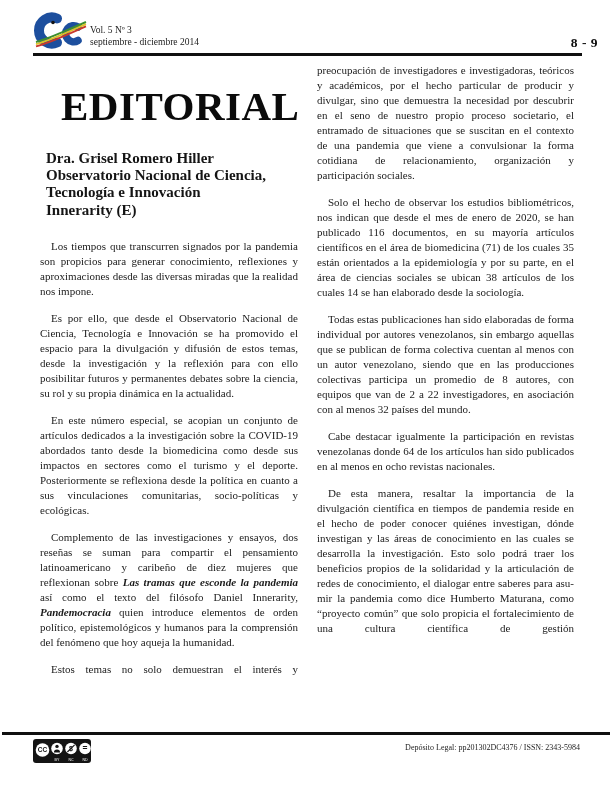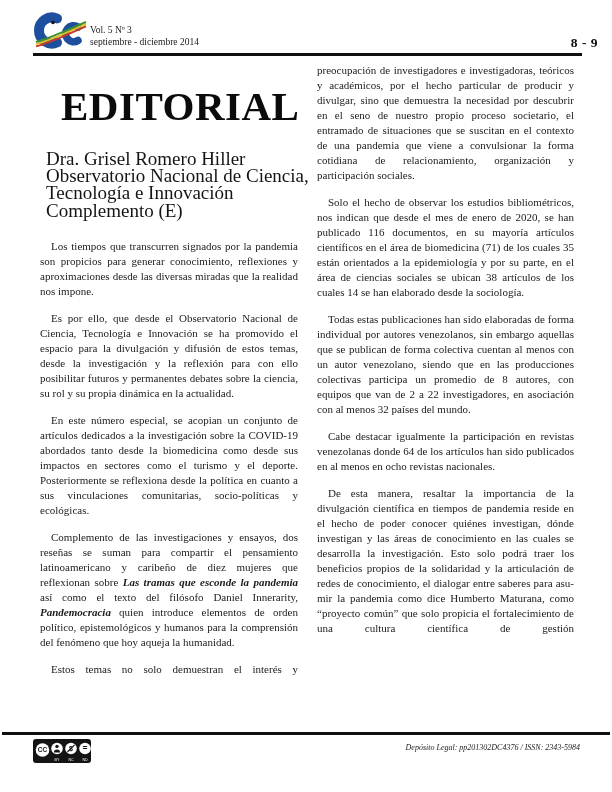--- a/index.html
+++ b/index.html
@@ -27,21 +27,21 @@
     background:#101010;
   }
   
   .article-title{
     position:absolute;left:53px;top:74px;
     font-size:41px;font-weight:bold;letter-spacing:.5px;color:#0b0b0b;
     white-space:nowrap;
   }
   .author-block{
     position:absolute;left:46px;top:150px;
-    font-size:19px;line-height:17.2px;color:#151515;
+    font-size:15px;line-height:17.2px;color:#151515;font-weight:bold;
   }
   
   .col{position:absolute;font-size:11px;line-height:15px;color:#1b1b1b;}
   .col-left{left:40px;top:239px;width:258px;}
   .col-right{left:317px;top:63px;width:257px;}
   .col p{
     margin:0 0 12px 0;
     text-indent:11px;
     text-align:justify;
   }
@@ -49,21 +49,21 @@
   .col p.force-justify{text-align-last:justify;}
   .book-title{font-weight:bold;font-style:italic;}
   
   .footer-rule{
     position:absolute;left:2px;top:732px;width:608px;height:3px;
     background:#101010;
   }
   .cc-badge{position:absolute;left:33px;top:739px;width:58px;height:25px;}
   .legal-line{
     position:absolute;right:32px;top:743px;
-    font-size:8px;color:#222;white-space:nowrap;font-style:italic;
+    font-size:8px;color:#222;white-space:nowrap;
   }
 </style>
 </head>
 <body>
 
 <div class="page">
 
   <svg class="logo" viewBox="0 0 56 43" aria-hidden="true">
     <path d="M26 8.5 A13 13 0 1 0 26 32.5" fill="none" stroke="#1d4f9e" stroke-width="10" stroke-linecap="round"></path>
     <path d="M47 17 A8 8 0 1 0 47 30.5" fill="none" stroke="#1d4f9e" stroke-width="7.5" stroke-linecap="round"></path>
@@ -80,21 +80,21 @@
 
   <div class="page-range">8 - 9</div>
   <div class="header-rule"></div>
 
   <h1 class="article-title" style="margin:8px;">EDITORIAL</h1>
 
   <div class="author-block">
     <div>Dra. Grisel Romero Hiller</div>
     <div>Observatorio Nacional de Ciencia,</div>
     <div>Tecnología e Innovación</div>
-    <div>Complemento (E)</div>
+    <div>Innerarity (E)</div>
   </div>
 
   <div class="col col-left">
     <p>Los tiempos que transcurren signados por la pandemia son propicios para generar conoci­miento, reflexiones y aproximaciones desde las diversas miradas que la realidad nos impone.</p>
     <p>Es por ello, que desde el Observatorio Nacional de Ciencia, Tecnología e Innovación se ha pro­movido el espacio para la divulgación y difusión de estos temas, desde la investigación y la re­flexión para con ello posibilitar futuros y perma­nentes debates sobre la ciencia, su rol y su propia dinámica en la actualidad.</p>
     <p>En este número especial, se acopian un conjunto de artículos dedicados a la investigación sobre la COVID-19 abordados tanto desde la biomedicina como desde sus impactos en sectores como el tu­rismo y el deporte. Posteriormente se reflexiona desde la política en cuanto a sus vinculaciones comunitarias, socio-políticas y ecológicas.</p>
     <p><span>Complemento de las investigaciones y ensayos, dos reseñas se suman para compartir el pensa­miento latinoamericano y caribeño de diez mu­jeres que reflexionan sobre </span><span class="book-title">Las tramas que es­conde la pandemia</span><span> así como el texto del filósofo Daniel Innerarity, </span><span class="book-title">Pandemocracia</span><span> quien introdu­ce elementos de orden político, epistemológicos y humanos para la comprensión del fenómeno que hoy aqueja la humanidad.</span></p>
     <p class="force-justify">Estos temas no solo demuestran el interés y</p>
   </div>
 

